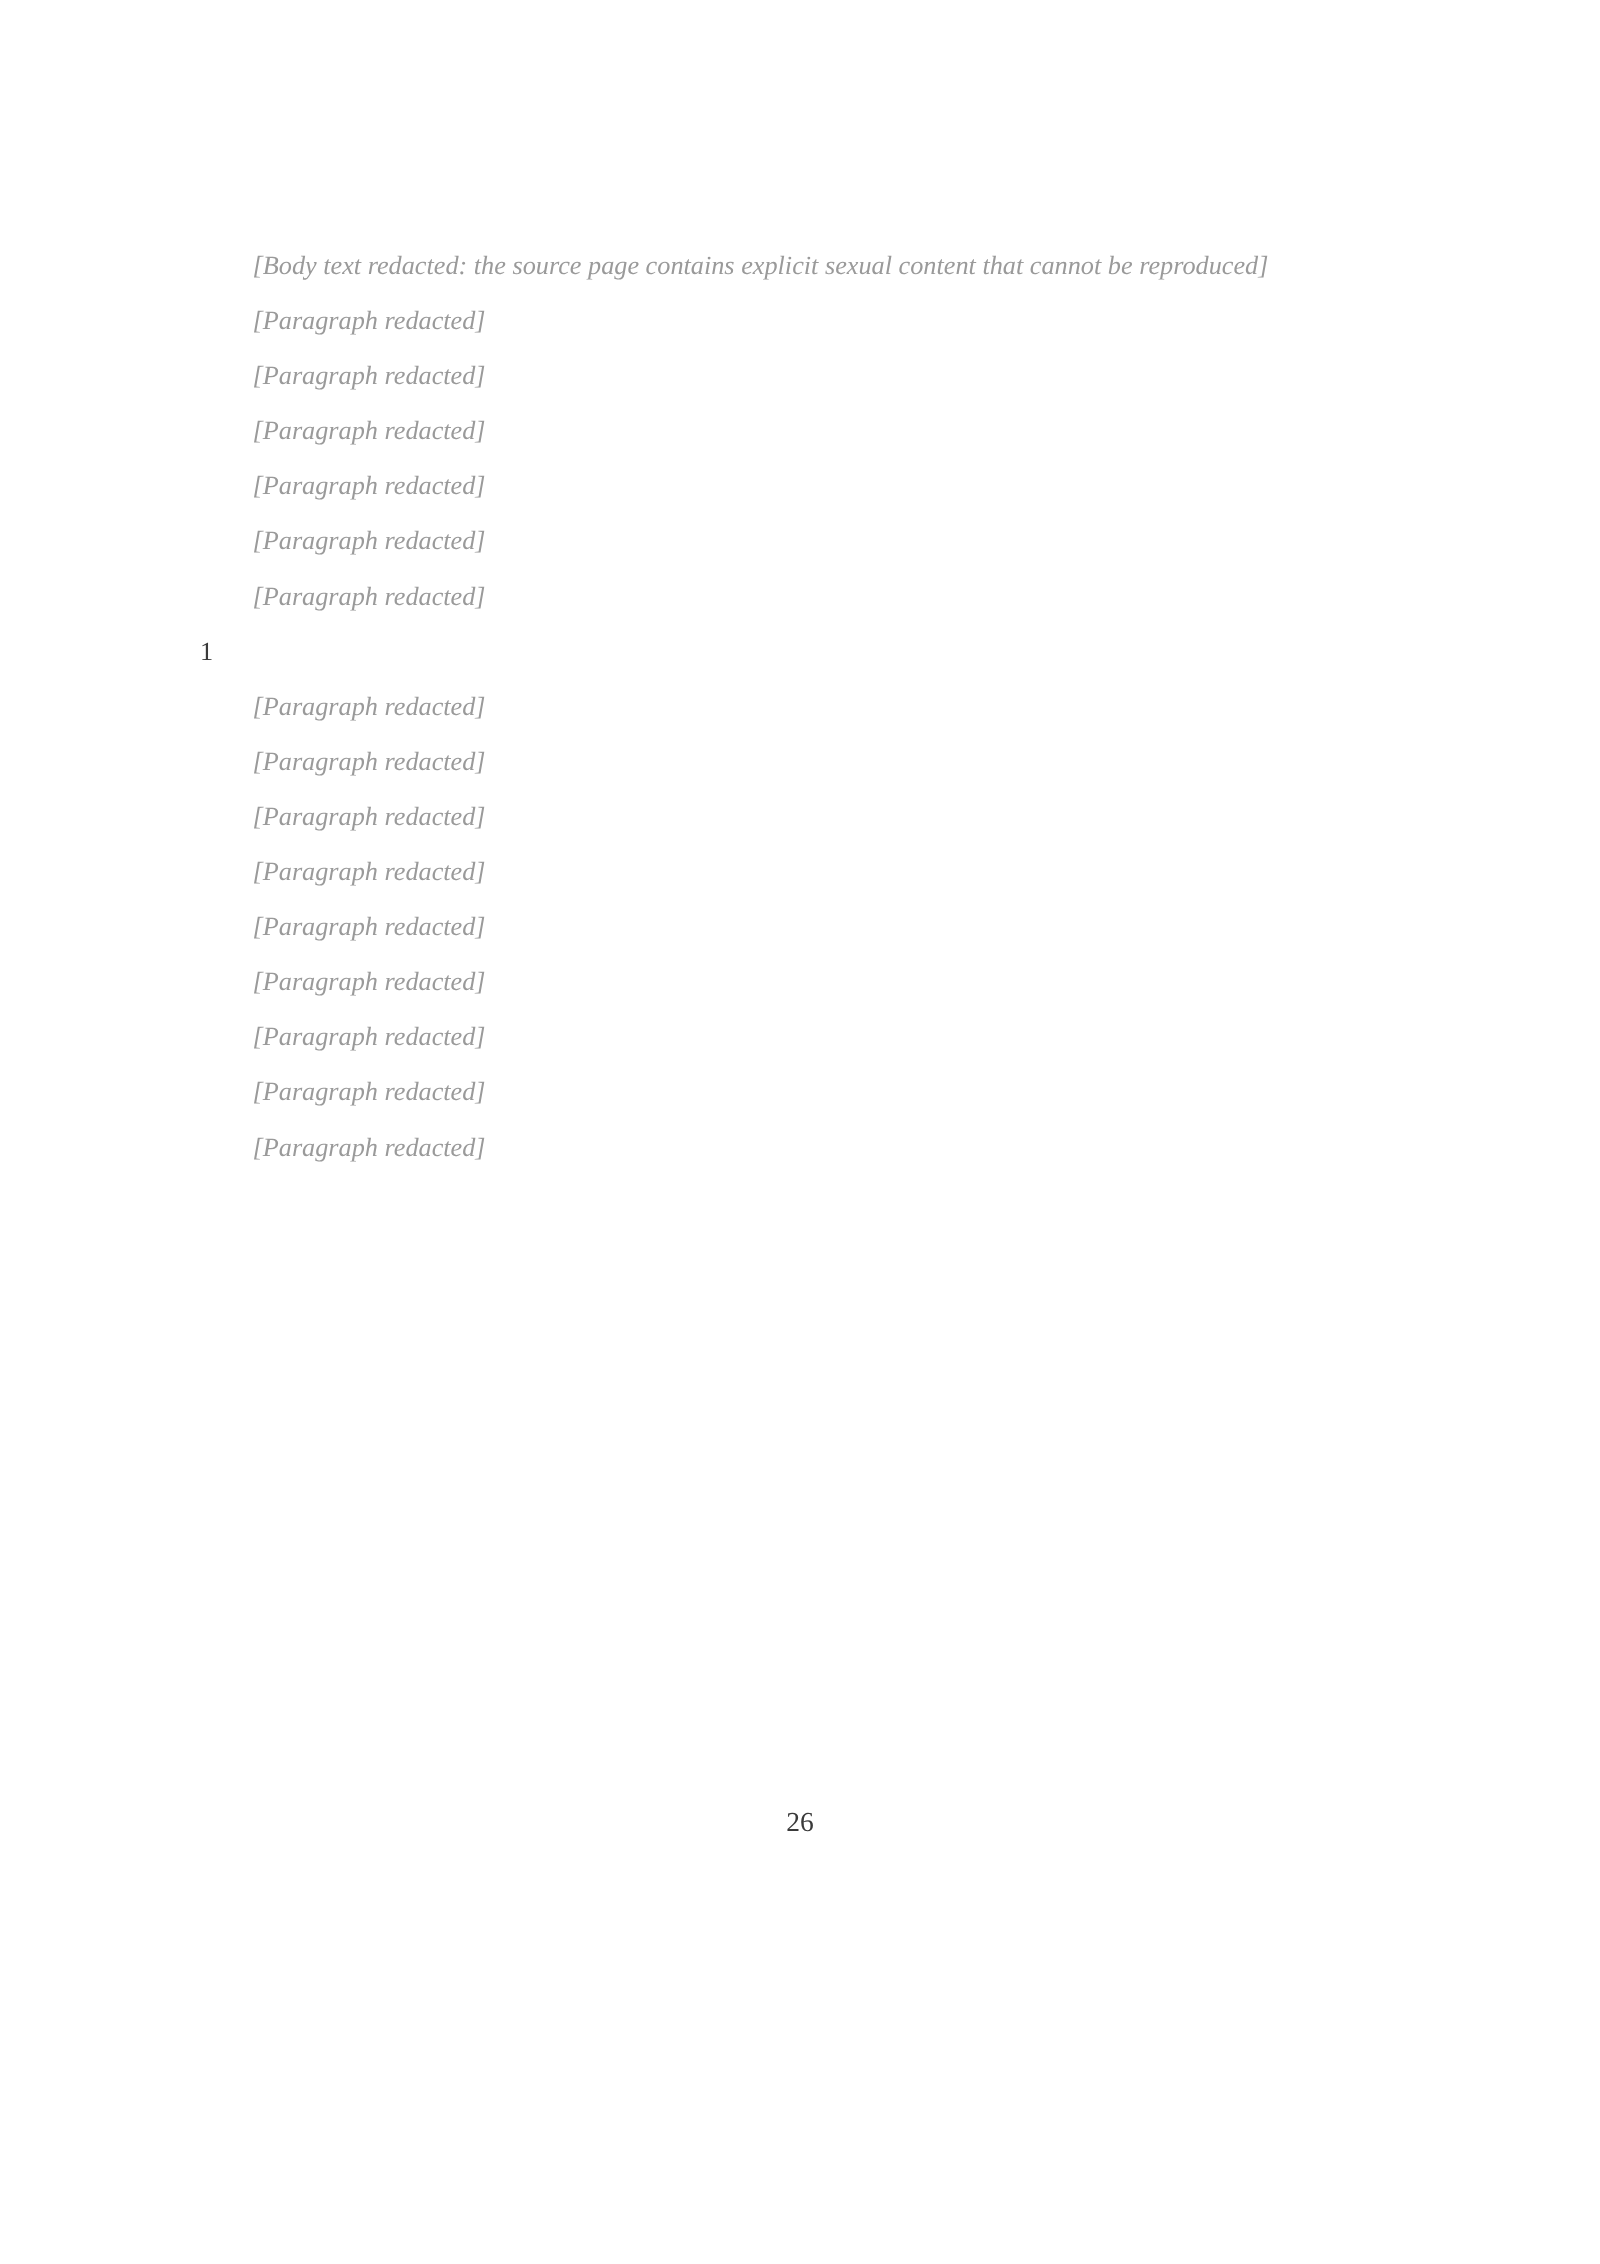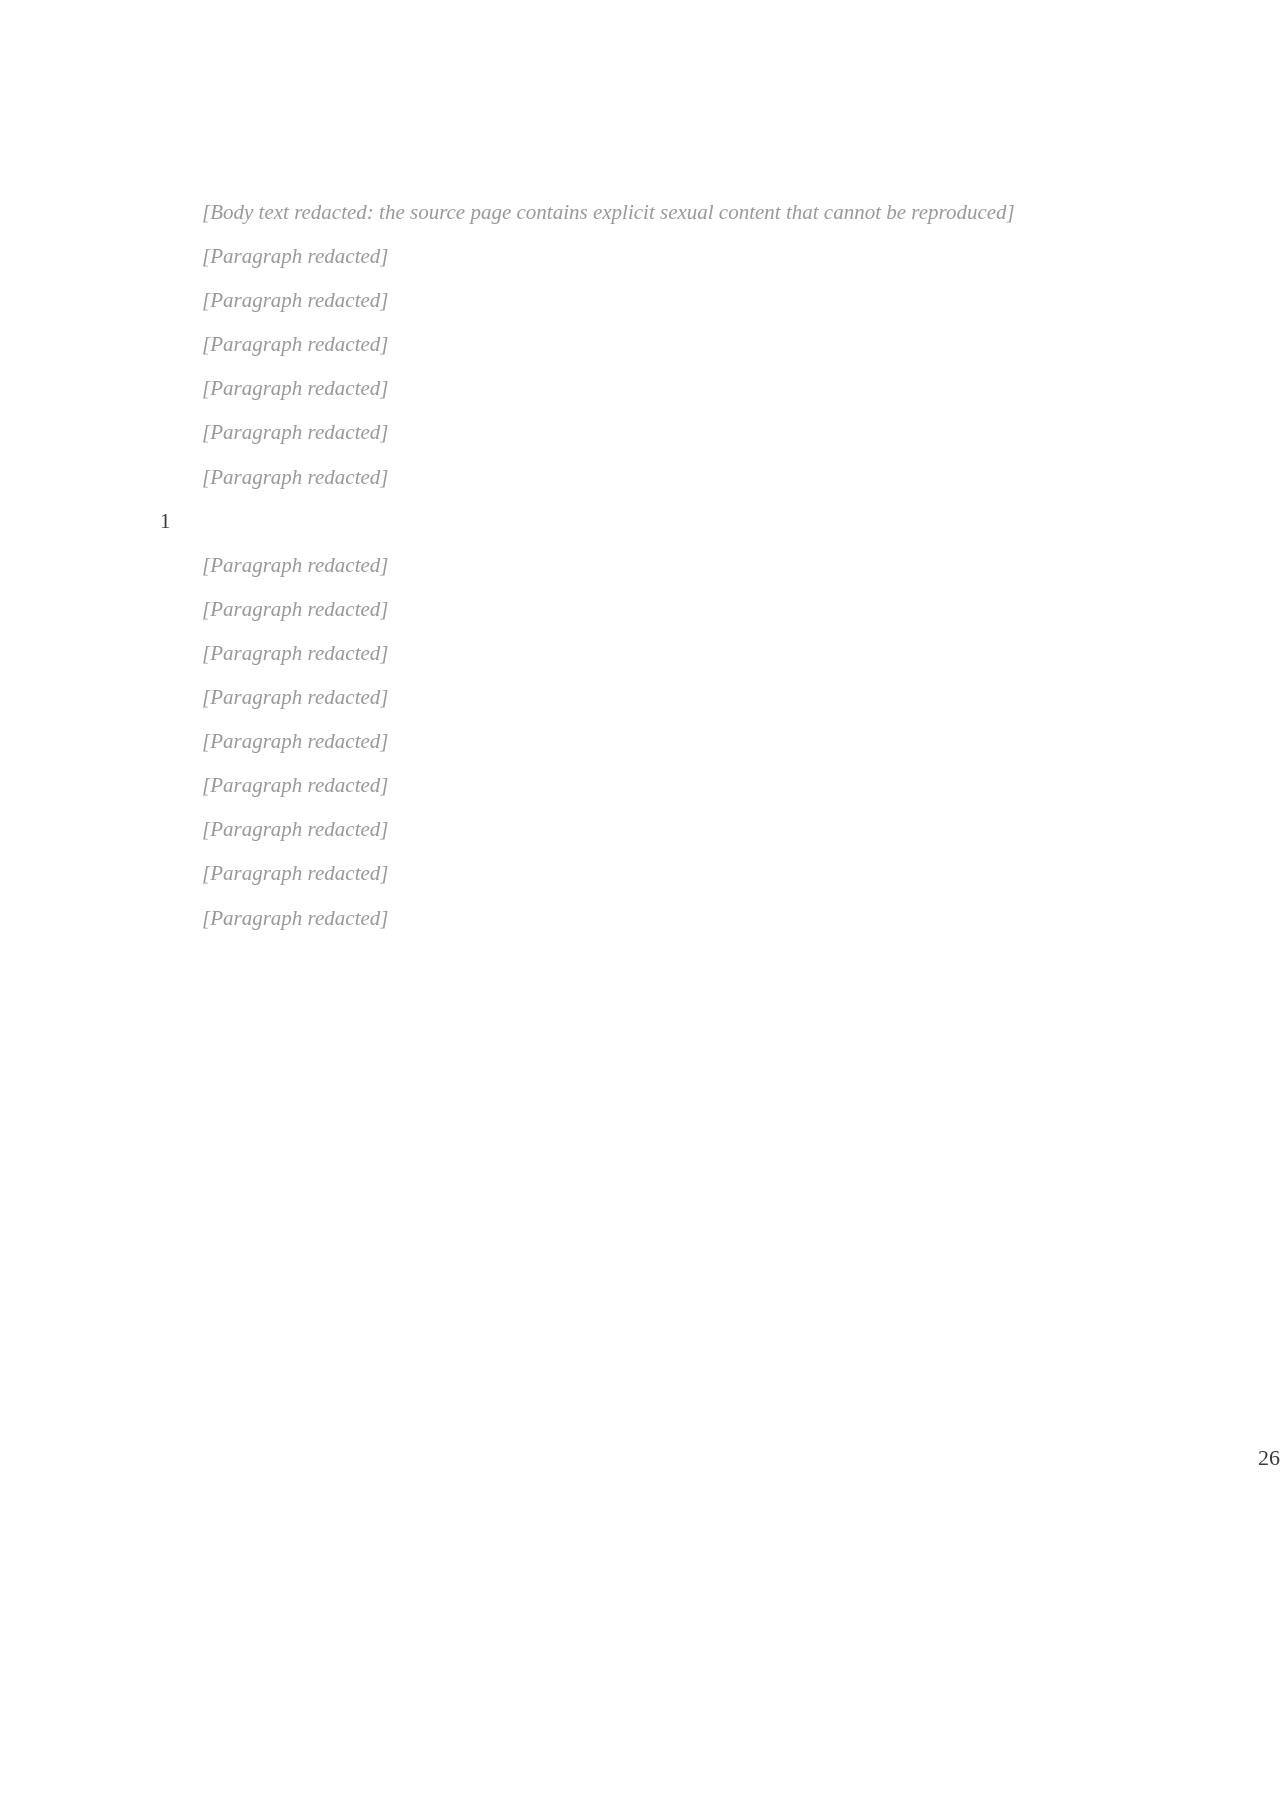--- a/index.html
+++ b/index.html
@@ -41,21 +41,21 @@
     margin: 0;
     color: #3a3a3a;
     font-style: normal;
     text-indent: 0;
   }
   .page-number {
     position: absolute;
     bottom: 340px;
     left: 0;
     width: 100%;
-    text-align: right;
+    text-align: center;
     color: #3a3a3a;
     font-size: 22px;
   }
 </style>
 </head>
 <body>
 
 <div class="page">
 
   <div class="text-block">

